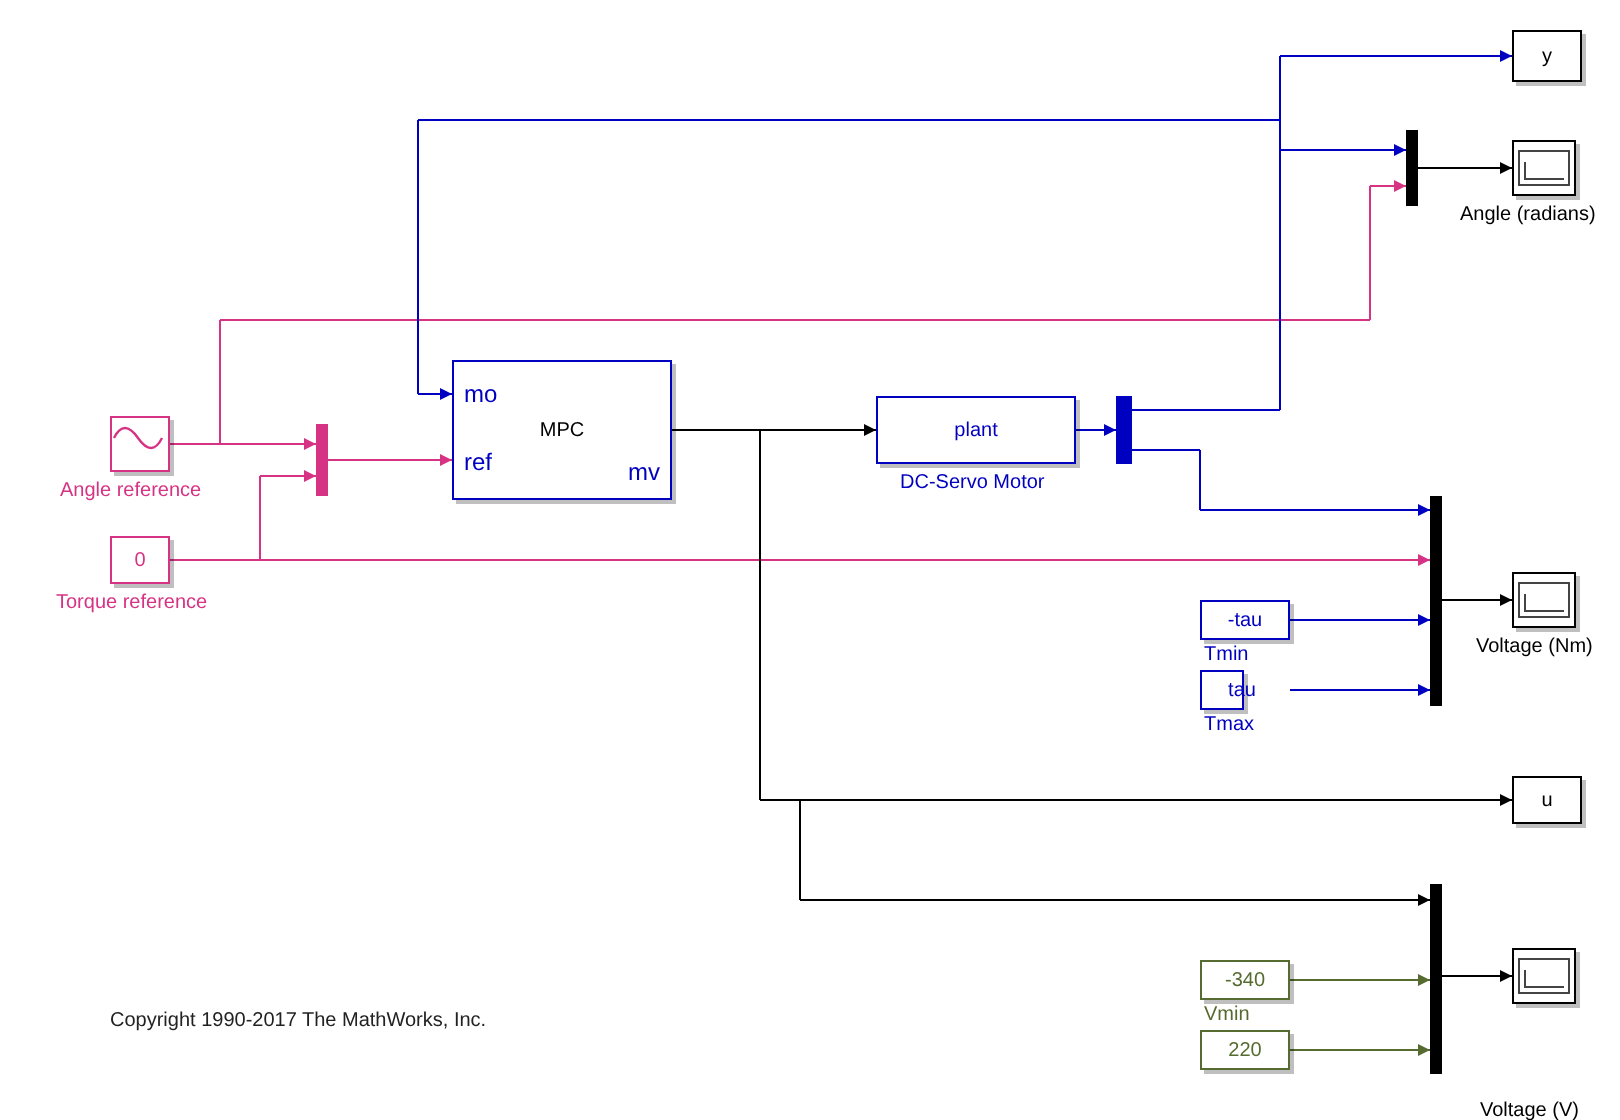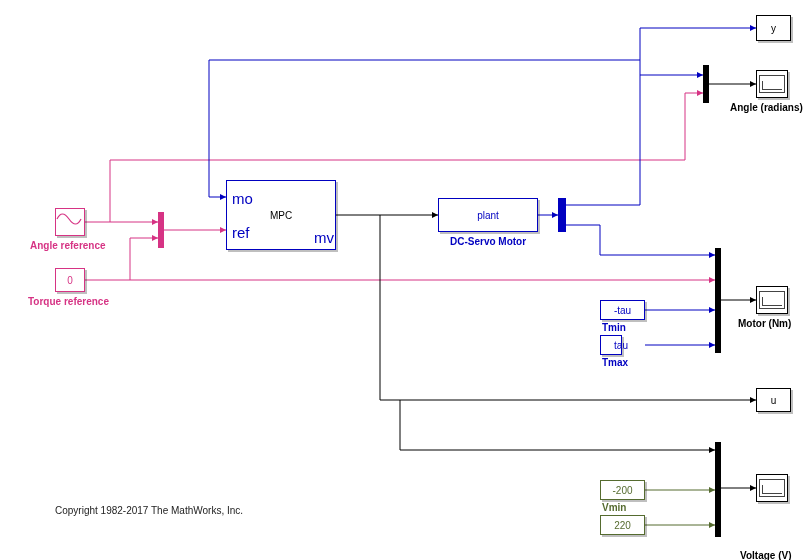--- a/index.html
+++ b/index.html
@@ -20,28 +20,27 @@
     align-items: center;
     justify-content: center;
     box-sizing: border-box;
   }
   .block.magenta { border-color: #d63384; }
   .block.blue { border-color: #0000c0; }
   .block.olive { border-color: #556b2f; color:#556b2f; }
   .label {
     position: absolute;
     white-space: nowrap;
-    font-weight: bold;
   }
   .label.magenta { color:#d63384; }
   .label.blue { color:#0000c0; }
   .label.olive { color:#556b2f; }
   .port-text {
     position: absolute;
-    font-size:15px;
+    font-size:12px;
     color:#0000c0;
   }
   .mux {
     position:absolute;
     background:#000;
   }
   .mux.magenta { background:#d63384; }
   .mux.blue { background:#0000c0; }
   svg { position:absolute; top:0; left:0; }
   .scope-inner {
@@ -200,36 +199,36 @@
 <div class="block blue" style="left:600px; top:335px; width:21px; height:20px; color:#0000c0;padding-left:20px;">
   <span>tau</span>
 </div>
 <div class="label blue" style="left:602px; top:357px;">Tmax</div>
 
 <div class="mux" style="left:715px; top:248px; width:6px; height:105px;"></div>
 
 <div class="block" style="left:756px; top:286px; width:32px; height:28px;">
   <div class="scope-inner"></div>
 </div>
-<div class="label" style="left:738px; top:318px;">Motor (Nm)</div>
+<div class="label" style="left:738px; top:318px;">Voltage (Nm)</div>
 
 <div class="block" style="left:756px; top:388px; width:35px; height:24px;">
   <span>u</span>
 </div>
 
 <div class="block olive" style="left:600px; top:480px; width:45px; height:20px;">
-  <span>-200</span>
+  <span>-340</span>
 </div>
 <div class="label olive" style="left:602px; top:502px;text-align:right;">Vmin</div>
 
 <div class="block olive" style="left:600px; top:515px; width:45px; height:20px;text-align:center;">
   <span>220</span>
 </div>
 <div class="label olive" style="left:602px; top:561px;">Vmax</div>
 
 <div class="mux" style="left:715px; top:442px; width:6px; height:95px;"></div>
 
 <div class="block" style="left:756px; top:474px; width:32px; height:28px;">
   <div class="scope-inner"></div>
 </div>
 <div class="label" style="left:740px; top:506px;margin-top:44px;">Voltage (V)</div>
 
-<div class="copyright" style="left:55px; top:505px;">Copyright 1982-2017 The MathWorks, Inc.</div>
+<div class="copyright" style="left:55px; top:505px;">Copyright 1990-2017 The MathWorks, Inc.</div>
 
 </body></html>

